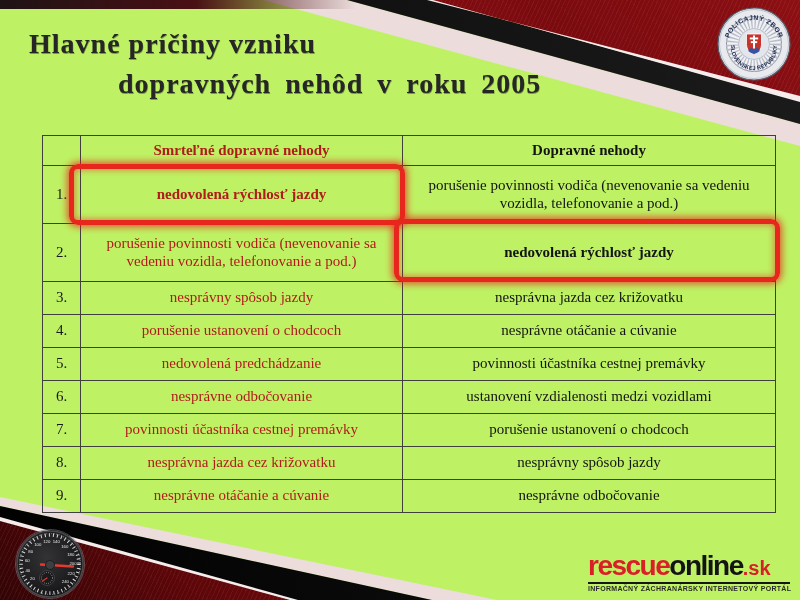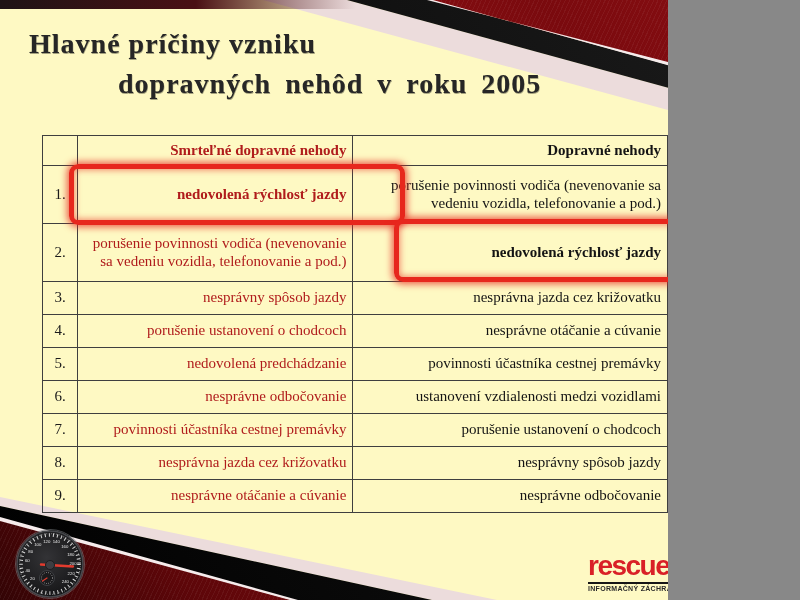--- a/index.html
+++ b/index.html
@@ -1,17 +1,17 @@
 <!DOCTYPE html>
 <html><head>
 <meta charset="utf-8">
 <style>
   html,body{margin:0;padding:0;background:#888;}
   .stage{
-    position:relative;width:668px;height:600px;background:#fef9c3;
+    position:relative;width:800px;height:600px;background:#bef264;
     overflow:hidden;font-family:"Liberation Serif",serif;
   }
   
   .deco{position:absolute;left:0;top:0;width:800px;height:600px;pointer-events:none;}
   .deco-top-pink{background:#ecdcdc;clip-path:polygon(263px 0px,347px 0px,800px 124px,800px 146px);}
   .deco-top-black{background:linear-gradient(60deg,#000,#1c1c1c);clip-path:polygon(347px 0px,432px 0px,800px 101px,800px 124px);}
   .deco-top-red{
     background:
       repeating-linear-gradient(115deg,rgba(255,255,255,0.05) 0 1px,rgba(0,0,0,0) 1px 4px),
       linear-gradient(50deg,#c04248 0%,#a01519 35%,#7a0a0e 80%,#8c0f13 100%);
@@ -33,21 +33,21 @@
   
   .title-line{position:absolute;color:#262626;font-weight:bold;font-size:28px;line-height:1;
     letter-spacing:1px;text-shadow:0.5px 0.5px 0 rgba(0,0,0,0.35);}
   .title1{left:29px;top:30px;}
   .title2{left:118px;top:70px;word-spacing:6px;}
 
   
   .tbl-wrap{position:absolute;left:42px;top:135px;}
   table.acc{border-collapse:collapse;table-layout:fixed;}
   table.acc td,table.acc th{border:1px solid #3f3f3f;font-size:15px;padding:2px 6px;
-    vertical-align:middle;line-height:1.15;text-align:right;}
+    vertical-align:middle;line-height:1.15;text-align:center;}
   col.c-num{width:38px;} col.c-fatal{width:322px;} col.c-all{width:373px;}
   tr.hrow{height:30px;} tr.big{height:58px;} tr.small{height:33px;}
   td.corner{border:none;background:transparent;}
   .num{text-align:center !important;color:#1b1b1b;}
   .fatal{color:#b01c1c;}
   .all{color:#141414;margin-left:42px;}
   .bold{font-weight:bold;}
 
   
   .hl{position:absolute;border:5px solid #e7271d;border-radius:9px;background:transparent;

